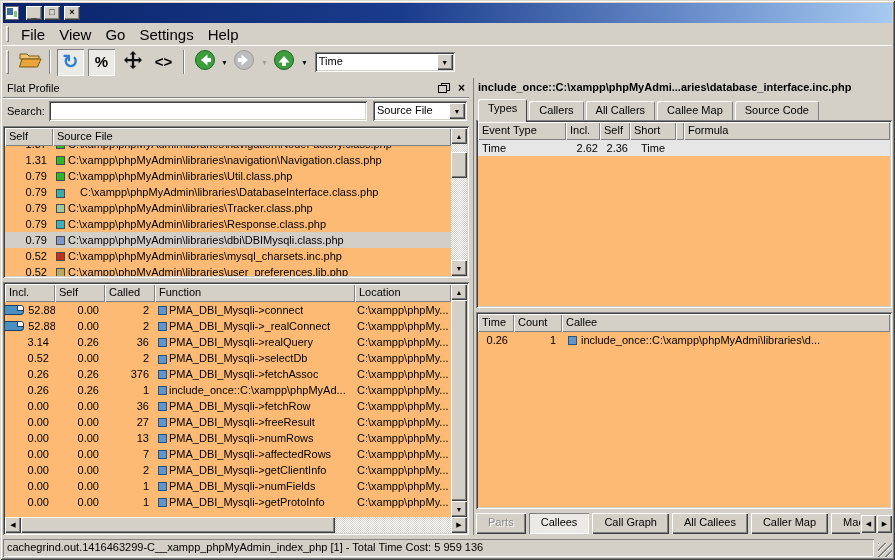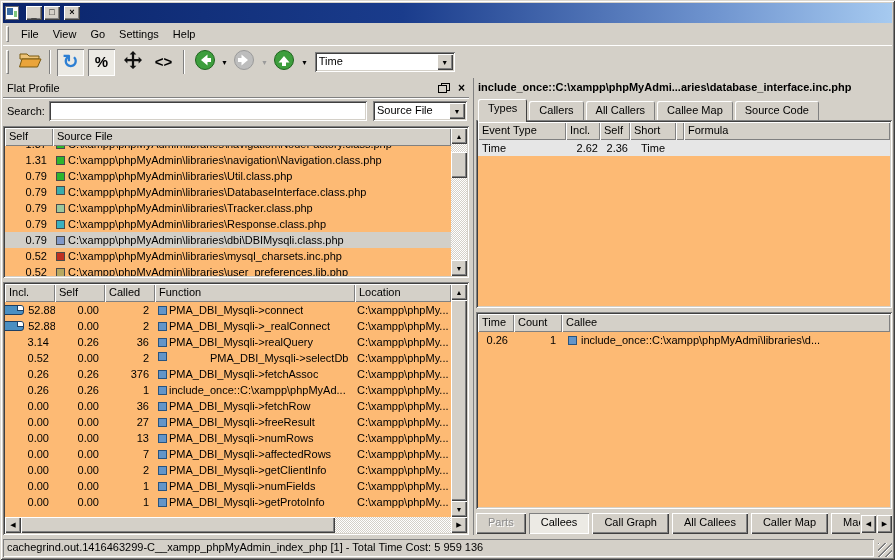--- a/index.html
+++ b/index.html
@@ -18,21 +18,21 @@
   .titlebar .ticon{ width:16px; height:14px; flex:none; margin-right:3px; display:flex; align-items:center; }
   .title-text{ flex:1; white-space:nowrap; overflow:hidden; }
   .tb-btn{ width:16px; height:14px; flex:none; margin-left:2px; background:#d4d0c8; color:#000;
     box-shadow: inset 1px 1px 0 #fff, inset -1px -1px 0 #404040, inset -2px -2px 0 #808080;
     display:flex; align-items:center; justify-content:center; font-size:9px; font-weight:bold;
     font-family:"Liberation Mono", monospace; line-height:1; }
   .tb-btn.min span{ transform:translateY(3px); }
   .tb-close{ margin-left:4px; }
 
   
-  .menubar{ height:22px; flex:none; display:flex; align-items:center; font-size:11px; padding-left:2px; }
+  .menubar{ height:22px; flex:none; display:flex; align-items:center; font-size:15px; padding-left:2px; }
   .mhandle{ width:3px; height:16px; margin:0 5px 0 1px;
     border-left:1px solid #fff; border-top:1px solid #fff; border-right:1px solid #808080; border-bottom:1px solid #808080;}
   .menu-item{ padding:2px 7px; }
 
   
   .toolbar{ height:33px; flex:none; display:flex; align-items:center; padding-left:2px;
     border-top:1px solid #fff; }
   .thandle{ width:3px; height:24px; margin:0 5px 0 1px;
     border-left:1px solid #fff; border-top:1px solid #fff; border-right:1px solid #808080; border-bottom:1px solid #808080;}
   .tsep{ width:2px; height:24px; margin:0 4px; border-left:1px solid #808080; border-right:1px solid #fff; }
@@ -293,21 +293,21 @@
                   </div>
                   <div class="cell flex1" style="display: flex; align-items: center;">
                     <span class="sq" style="background: rgb(46, 181, 46);"></span>
                     <span style="overflow: hidden; white-space: nowrap;">C:\xampp\phpMyAdmin\libraries\Util.class.php</span>
                   </div>
                 </div>
                 <div class="trow">
                   <div class="cell num w48">
                     <span class="v">0.79</span>
                   </div>
-                  <div class="cell flex1" style="display: flex; align-items: flex-start;">
+                  <div class="cell flex1" style="display: flex; align-items: flex-end; gap: 12px;">
                     <span class="sq" style="background: rgb(58, 172, 172);"></span>
                     <span style="overflow: hidden; white-space: nowrap;">C:\xampp\phpMyAdmin\libraries\DatabaseInterface.class.php</span>
                   </div>
                 </div>
                 <div class="trow">
                   <div class="cell num w48">
                     <span class="v">0.79</span>
                   </div>
                   <div class="cell flex1" style="display: flex; align-items: center;">
                     <span class="sq" style="background: rgb(156, 200, 156);"></span>
@@ -429,21 +429,21 @@
                   <div class="trow">
                     <div class="cell num w50">
                       <span class="v">0.52</span>
                     </div>
                     <div class="cell num w50">
                       <span class="v">0.00</span>
                     </div>
                     <div class="cell num w50">
                       <span class="v">2</span>
                     </div>
-                    <div class="cell w200" style="display: flex; align-items: flex-start; gap: 41px;">
+                    <div class="cell w200" style="display: flex; align-items: flex-end;">
                       <span class="fsq" style="background: rgb(99, 149, 200);"></span>
                       <span style="overflow: hidden; white-space: nowrap;">PMA_DBI_Mysqli-&gt;selectDb</span>
                     </div>
                     <div class="cell flex1">C:\xampp\phpMy...</div>
                   </div>
                   <div class="trow">
                     <div class="cell num w50">
                       <span class="v">0.26</span>
                     </div>
                     <div class="cell num w50">

